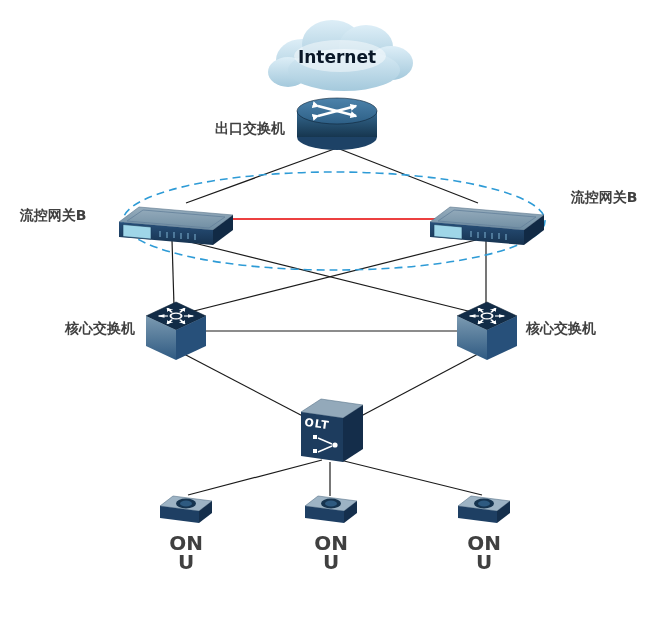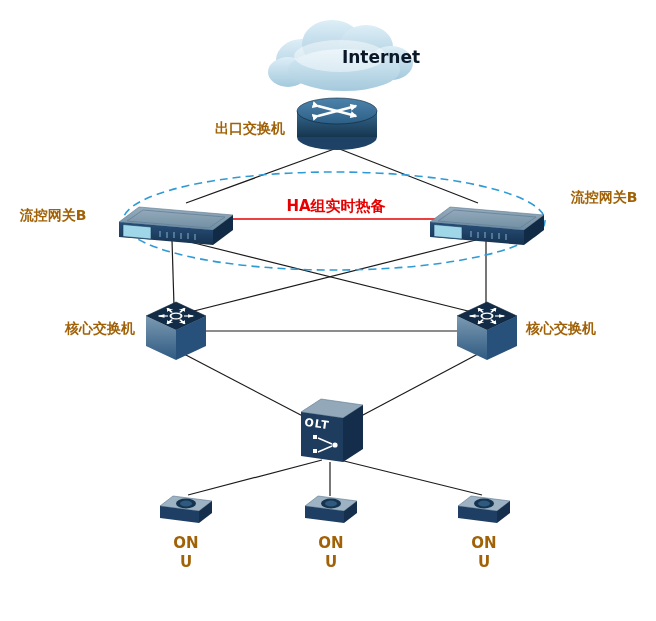--- a/index.html
+++ b/index.html
@@ -7,31 +7,31 @@
     position:relative;
     width:656px;height:621px;
     background:#ffffff;
     font-family:"DejaVu Sans","Liberation Sans",sans-serif;
     overflow:hidden;
   }
   #stage svg{position:absolute;left:0;top:0;}
   .lbl{
     position:absolute;
     transform:translate(-50%,-50%);
-    font-size:14px;font-weight:bold;color:#a16207;
+    font-size:14px;font-weight:bold;color:#404040;
     white-space:nowrap;line-height:1.2;
   }
   .lbl-internet{font-size:17px;color:#0a1828;}
   .lbl-ha{color:#e60000;font-size:15px;}
   .lbl-olt{
     color:#ffffff;font-size:11px;letter-spacing:1px;
     transform:translate(-50%,-50%) rotate(8deg);
   }
   .lbl-onu{
-    white-space:pre-line;text-align:center;line-height:19px;font-size:15px;
+    white-space:pre-line;text-align:center;line-height:19px;font-size:20px;
   }
 </style>
 </head>
 <body>
 
 <div id="stage">
 
 <svg width="656" height="621" viewBox="0 0 656 621">
   <defs>
     <marker id="arrW" markerUnits="userSpaceOnUse" markerWidth="7" markerHeight="7" refX="5.5" refY="3.5" orient="auto">
@@ -199,29 +199,28 @@
 
   <g>
     <polygon points="458,506 471,496 510,501 497,511" fill="#9db3c4" stroke="#5a758c" stroke-width="0.6"></polygon>
     <polygon points="458,506 497,511 497,523 458,518" fill="#1e3f63"></polygon>
     <polygon points="497,511 510,501 510,513 497,523" fill="#152f4c"></polygon>
     <ellipse cx="484" cy="503.5" rx="10" ry="5" fill="#16344f"></ellipse>
     <ellipse cx="484" cy="503.5" rx="6" ry="3" fill="#2e5a80"></ellipse>
   </g>
 </svg>
 
-<div class="lbl lbl-internet" style="left:337px;top:57px;margin-left:44px;">Internet</div>
+<div class="lbl lbl-internet" style="left:337px;top:57px;">Internet</div>
 
 <div class="lbl" style="left:250px;top:128px;">出口交换机</div>
 
 <div class="lbl" style="left:53px;top:215px;">流控网关B</div>
 
 <div class="lbl" style="left:604px;top:197px;">流控网关B</div>
 
-<div class="lbl lbl-ha" style="left:336px;top:206px;">HA组实时热备</div>
 
 <div class="lbl" style="left:100px;top:328px;">核心交换机</div>
 
 <div class="lbl" style="left:561px;top:328px;">核心交换机</div>
 
 <div class="lbl lbl-olt" style="left:317px;top:424px;">OLT</div>
 
 <div class="lbl lbl-onu" style="left:186px;top:553px;">ON
 U</div>
 

